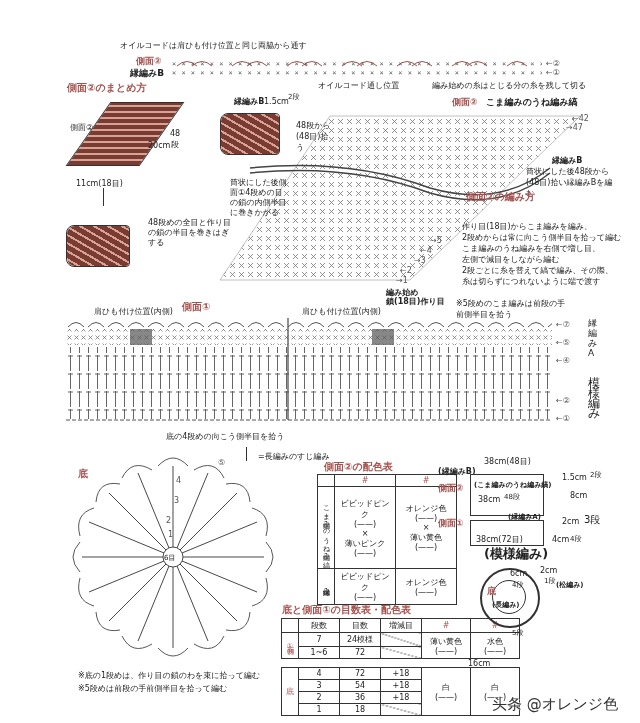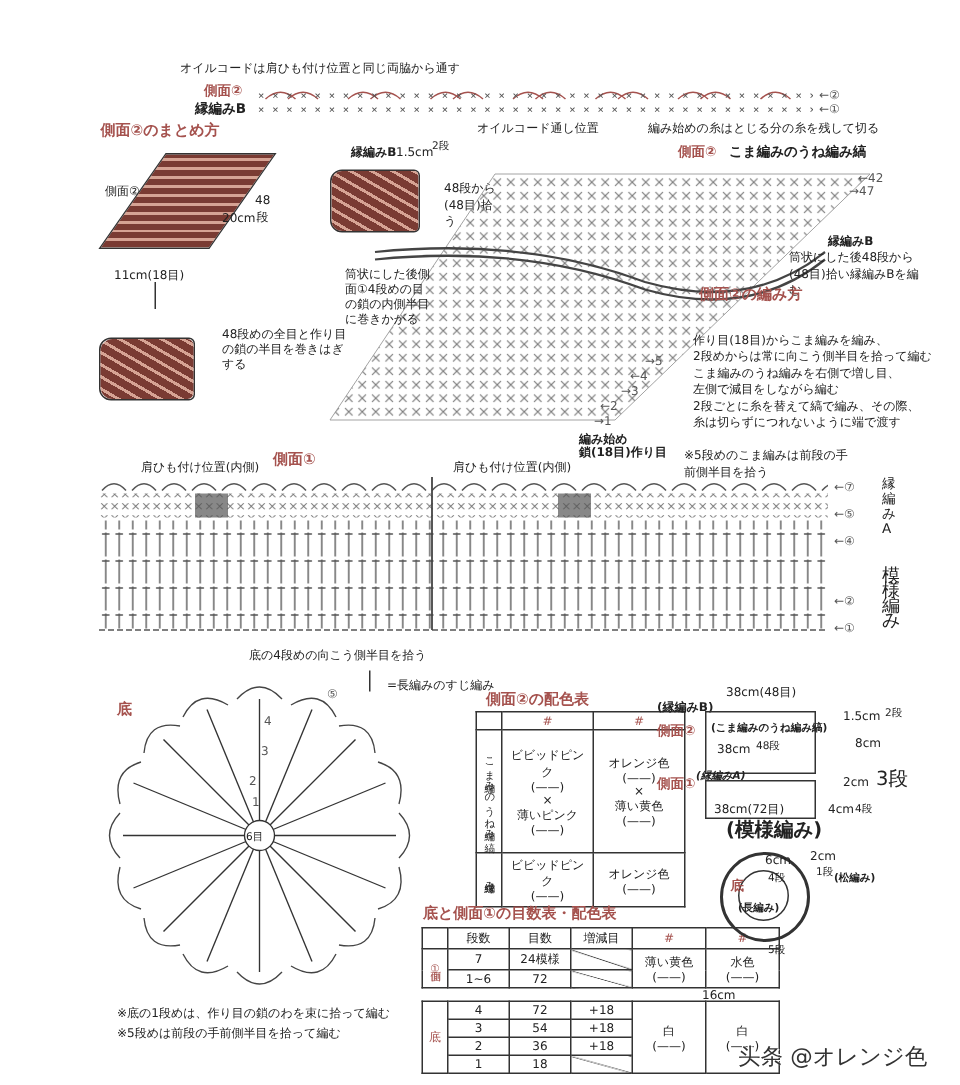--- a/index.html
+++ b/index.html
@@ -307,25 +307,25 @@
 <div class="abs" style="left:470px;top:474px;width:72px;height:40px;border:1px solid #333;"></div>
 <div class="abs t red tb" style="left:438px;top:483px;font-size:9px;">側面②</div>
 <div class="abs t tb" style="left:474px;top:480px;font-size:7px;">(こま編みのうね編み縞)</div>
 <div class="abs t" style="left:478px;top:494px;">38cm</div>
 <div class="abs t" style="left:504px;top:492px;font-size:7px;">48段</div>
 <div class="abs t" style="left:562px;top:472px;">1.5cm</div>
 <div class="abs t" style="left:590px;top:470px;font-size:7px;">2段</div>
 <div class="abs t" style="left:570px;top:490px;">8cm</div>
 
 <div class="abs t red tb" style="left:438px;top:518px;font-size:9px;">側面①</div>
-<div class="abs t tb" style="left:464px;top:512px;font-size:7px;font-style:italic;">(縁編みA)</div>
+<div class="abs t tb" style="left:508px;top:512px;font-size:7px;">(縁編みA)</div>
 <div class="abs" style="left:470px;top:520px;width:72px;height:24px;border:1px solid #333;"></div>
 <div class="abs t" style="left:476px;top:534px;">38cm(72目)</div>
 <div class="abs t" style="left:562px;top:516px;">2cm</div>
-<div class="abs t" style="left:584px;top:514px;font-size:13px;text-align:center;">3段</div>
+<div class="abs t" style="left:584px;top:514px;font-size:10px;text-align:center;">3段</div>
 <div class="abs t" style="left:552px;top:534px;">4cm</div>
 <div class="abs t" style="left:570px;top:534px;font-size:7px;">4段</div>
 <div class="abs t tb" style="left:484px;top:548px;font-size:13px;">(模様編み)</div>
 
 <div class="abs" style="left:480px;top:568px;width:56px;height:56px;border:2px solid #333;border-radius:50%;"></div>
 <div class="abs" style="left:492px;top:580px;width:32px;height:32px;border:1px solid #333;border-radius:50%;"></div>
 <div class="abs t red tb" style="left:487px;top:586px;font-size:9px;">底</div>
 <div class="abs t" style="left:510px;top:568px;">6cm</div>
 <div class="abs t" style="left:512px;top:580px;font-size:7px;">4段</div>
 <div class="abs t tb" style="left:492px;top:600px;font-size:7px;">(長編み)</div>

